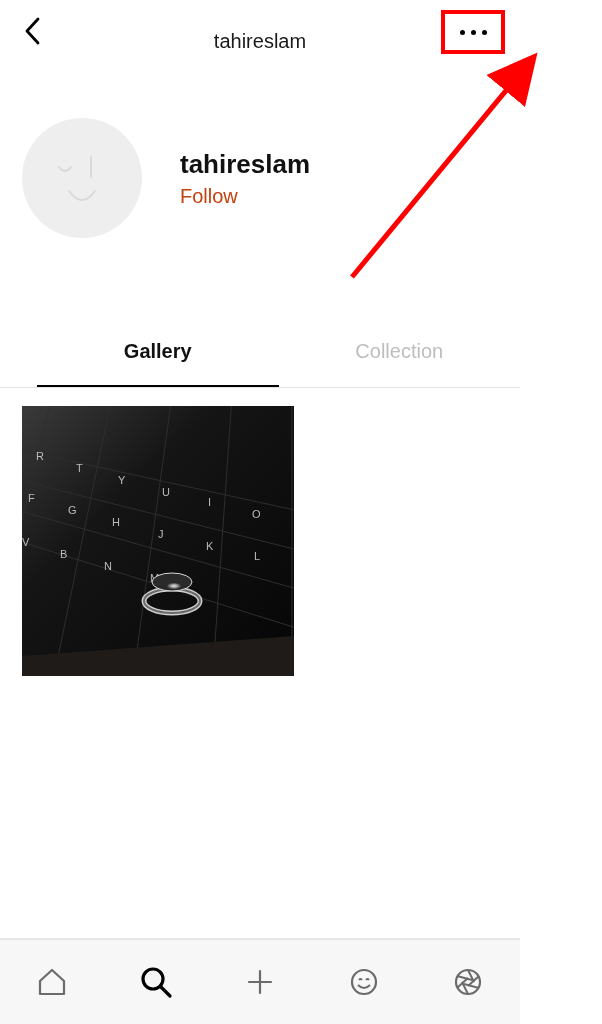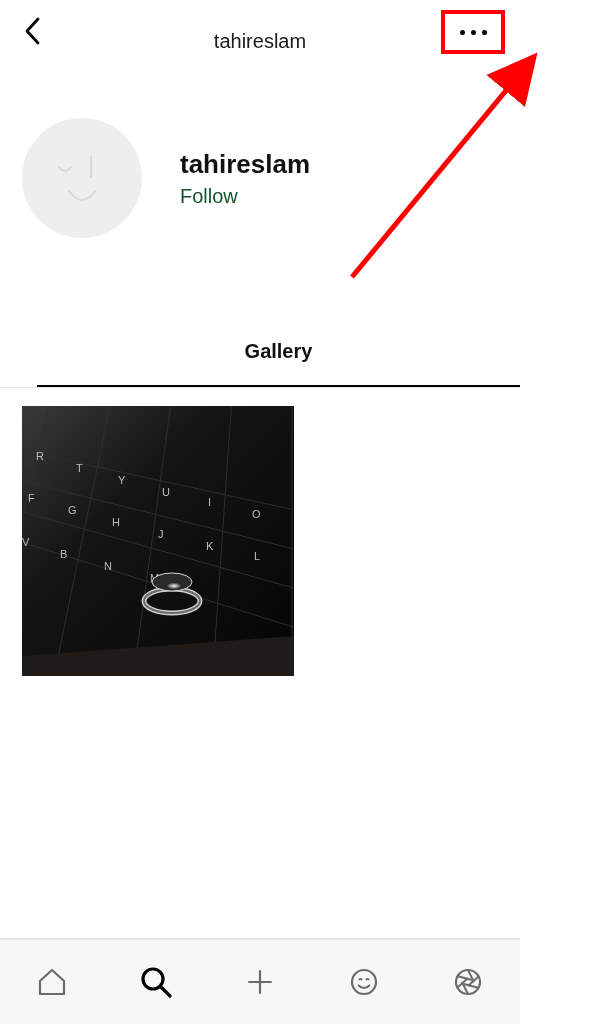--- a/index.html
+++ b/index.html
@@ -12,21 +12,21 @@
   .topbar-title { width:100%; text-align:center; font-size:20px; font-weight:400; color:#1a1a1a; padding-top:20px; }
   .more-wrap { position:absolute; right:15px; top:10px; width:64px; height:44px; border:4px solid #ff0000; display:flex; align-items:center; justify-content:center; }
   .dots { display:flex; gap:6px; }
   .dots span { width:5px; height:5px; border-radius:50%; background:#000; display:block; }
 
   
   .profile { position:absolute; top:118px; left:22px; display:flex; align-items:center; }
   .avatar { width:120px; height:120px; border-radius:50%; background:#eeeeee; display:flex; align-items:center; justify-content:center; }
   .profile-text { margin-left:38px; }
   .username { font-size:26px; font-weight:700; color:#111; }
-  .follow { font-size:20px; font-weight:400; color:#14532d; margin-top:5px; }
+  .follow { font-size:20px; font-weight:400; color:#c2410c; margin-top:5px; }
 
   
   .tabs { position:absolute; top:322px; left:0; right:0; display:flex; border-bottom:1px solid #e6e6e6;padding-left:37px; }
   .tab { flex:1; text-align:center; padding:18px 0 22px 0; font-size:20px; }
   .tab.active { color:#111; font-weight:700; border-bottom:2px solid #000; }
   .tab.inactive { color:#bdbdbd; font-weight:500; }
 
   
   .gallery { position:absolute; top:406px; left:22px; }
   .thumb { width:272px; height:270px; background:#111; position:relative; overflow:hidden; }
@@ -78,20 +78,21 @@
       </svg>
     </div>
     <div class="profile-text">
       <div class="username">tahireslam</div>
       <div class="follow">Follow</div>
     </div>
   </div>
 
   <div class="tabs">
     <div class="tab active">Gallery</div>
+    <div class="tab inactive">Collection</div>
   </div>
 
   <div class="gallery">
     <div class="thumb" title="black-and-white photo of a ring on a laptop keyboard">
       <svg width="272" height="270" viewBox="0 0 272 270">
 
         <defs>
           <linearGradient id="g1" x1="0" y1="0" x2="1" y2="1">
             <stop offset="0" stop-color="#3a3a3a"></stop>
             <stop offset="0.35" stop-color="#151515"></stop>

